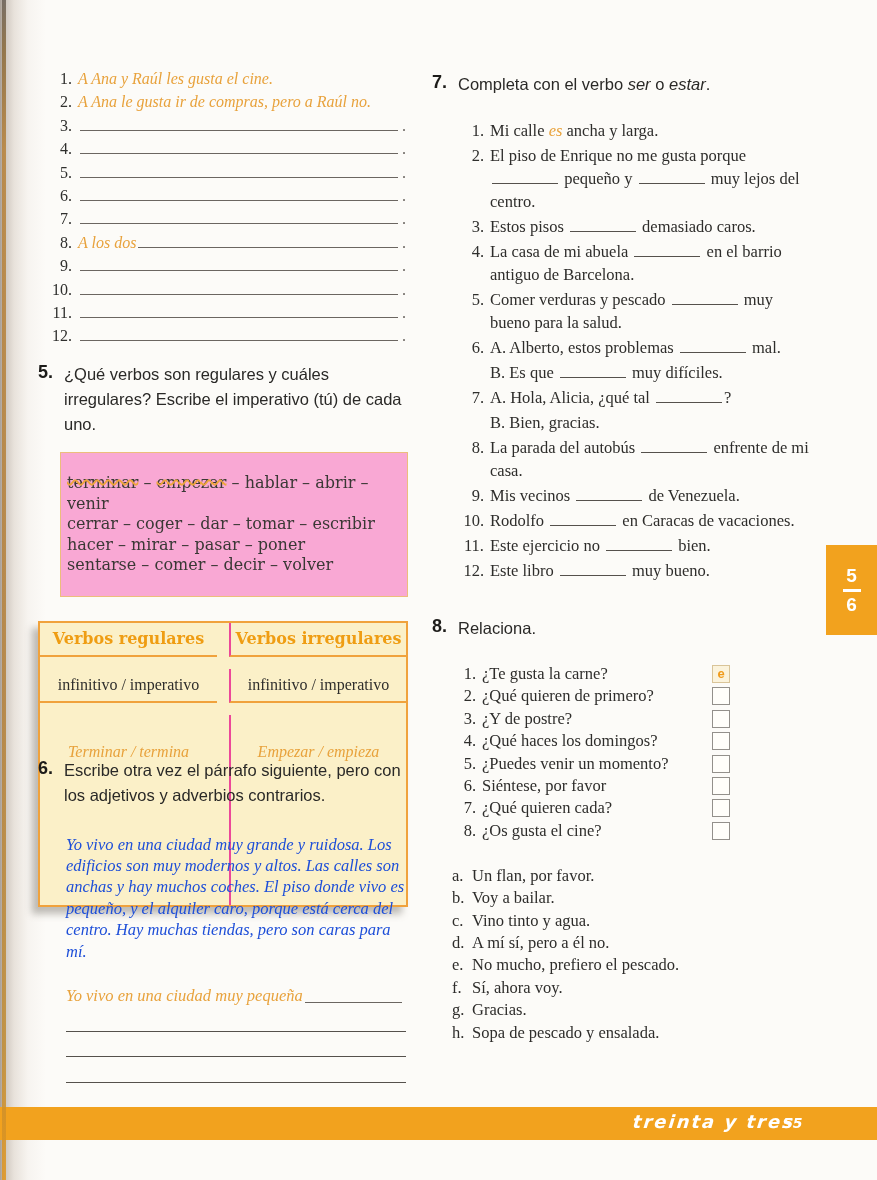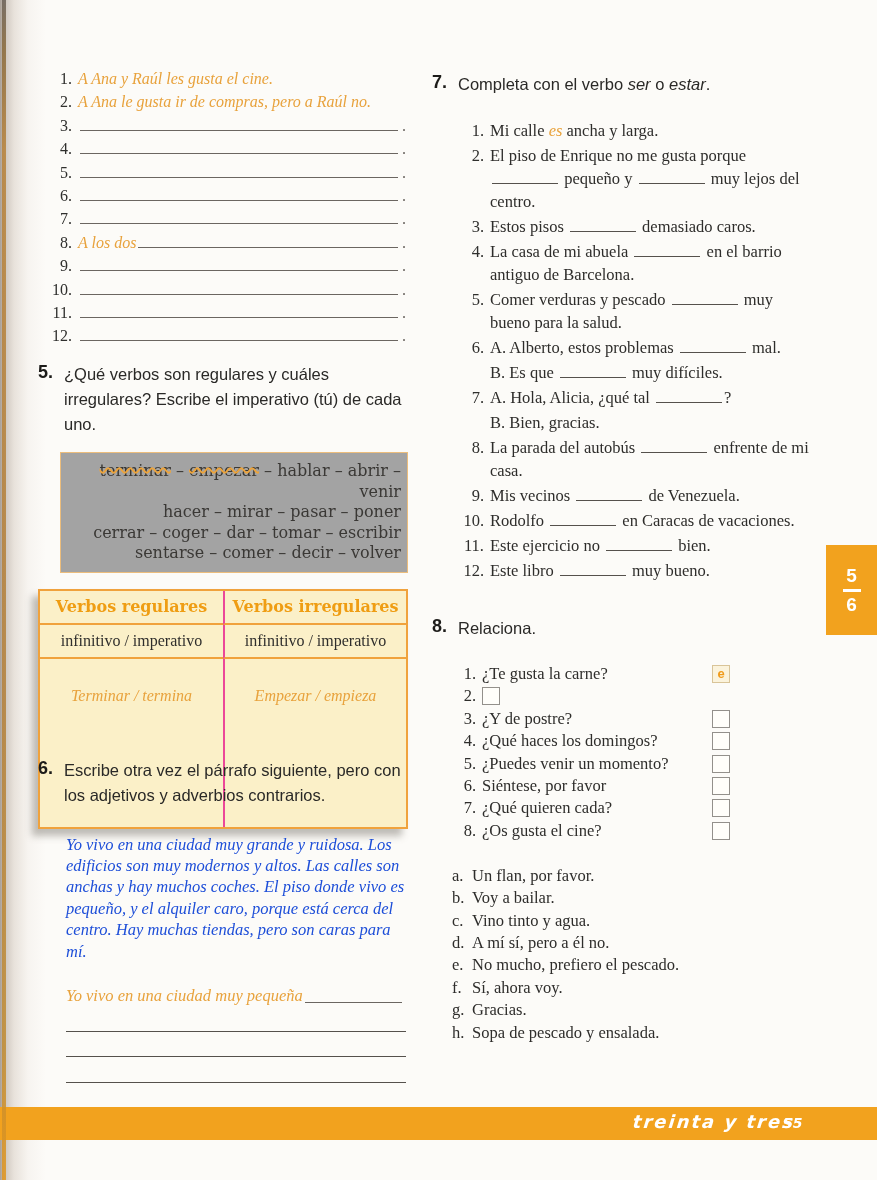--- a/index.html
+++ b/index.html
@@ -50,33 +50,33 @@
   
   .block-ex4 { position:absolute; left:40px; top:70px; width:366px; z-index:2; }
   .x4row { display:flex; align-items:baseline; height:23.4px; font-size:16px; }
   .x4num { width:32px; text-align:right; margin-right:6px; color:#2f2f2d; flex-shrink:0; }
   .hand { font-style:italic; color:#e8a23c; }
   .wline { flex:1; border-bottom:1.2px solid #6b6661; height:13px; margin:0 4px 0 2px; }
   .dot { color:#6b6661; }
   
   .block-ex5 { position:absolute; left:38px; top:362px; width:380px; z-index:2; }
   .verb-box {
-    margin:16px 0 0 22px; width:334px; border:1px solid #ecbd7c; background:#a3a3a3;
-    padding:8px 6px; text-align:right;
+    margin:16px 0 0 22px; width:334px; border:1px solid #ecbd7c; background:#f9a8d4;
+    padding:20px 6px; text-align:left;
     font-family:"DejaVu Serif", serif; font-size:16px; line-height:1.28; color:#3a3835;
   }
   .crossed {
     text-decoration-line:line-through; text-decoration-style:wavy;
     text-decoration-color:#eda43b; text-decoration-thickness:2px;
   }
   .vtable {
-    margin-top:16px; width:370px; height:240px; box-sizing:border-box;
+    margin-top:24px; width:370px; height:286px; box-sizing:border-box;
     border:2px solid #f0a23c; background:#fbf0c8;
     box-shadow:-6px 7px 7px rgba(115,110,103,.45);
-    display:grid; grid-template-columns:1fr 1fr; grid-template-rows:34px 34px 1fr;
+    display:grid; grid-template-columns:1fr 1fr; grid-template-rows:34px 34px 1fr;gap:12px;
   }
   .vt-cell { display:flex; align-items:center; justify-content:center; }
   .vt-right { border-left:2px solid #ec4899; }
   .vt-header {
     border-bottom:2px solid #f0a23c; font-family:"DejaVu Serif", serif;
     font-weight:bold; font-size:16px; color:#ef9d13;
   }
   .vt-sub { border-bottom:2px solid #f0a23c; font-size:16px; color:#2f2e2c; }
   .vt-body { align-items:flex-start; padding-top:28px; font-size:16px; }
   
@@ -184,22 +184,22 @@
     </div>
   </div>
 
   <div class="block-ex5">
     <div class="ex-head">
       <span class="ex-num">5.</span>
       <span class="ex-title">¿Qué verbos son regulares y cuáles irregulares? Escribe el imperativo (tú) de cada uno.</span>
     </div>
     <div class="verb-box">
       <div><span class="crossed">terminar</span><span> – </span><span class="crossed">empezar</span><span> – hablar – abrir – venir</span></div>
+      <div>cerrar – coger – dar – tomar – escribir</div>
       <div>hacer – mirar – pasar – poner</div>
-      <div>cerrar – coger – dar – tomar – escribir</div>
       <div>sentarse – comer – decir – volver</div>
     </div>
     <div class="vtable">
       <div class="vt-cell vt-header">Verbos regulares</div>
       <div class="vt-cell vt-header vt-right">Verbos irregulares</div>
       <div class="vt-cell vt-sub">infinitivo / imperativo</div>
       <div class="vt-cell vt-sub vt-right">infinitivo / imperativo</div>
       <div class="vt-cell vt-body">
           <span class="hand">Terminar / termina</span>
         </div>
@@ -296,20 +296,21 @@
       <span class="ex-title">Relaciona.</span>
     </div>
     <div class="x8items">
       <div class="x8row">
         <span class="x8num">1.</span>
         <span class="x8q">¿Te gusta la carne?</span>
         <span class="mbox filled">e</span>
       </div>
       <div class="x8row">
         <span class="x8num">2.</span>
+        <span class="x8q">¿Qué quieren de primero?</span>
         <span class="mbox"></span>
       </div>
       <div class="x8row">
         <span class="x8num">3.</span>
         <span class="x8q">¿Y de postre?</span>
         <span class="mbox"></span>
       </div>
       <div class="x8row">
         <span class="x8num">4.</span>
         <span class="x8q">¿Qué haces los domingos?</span>

